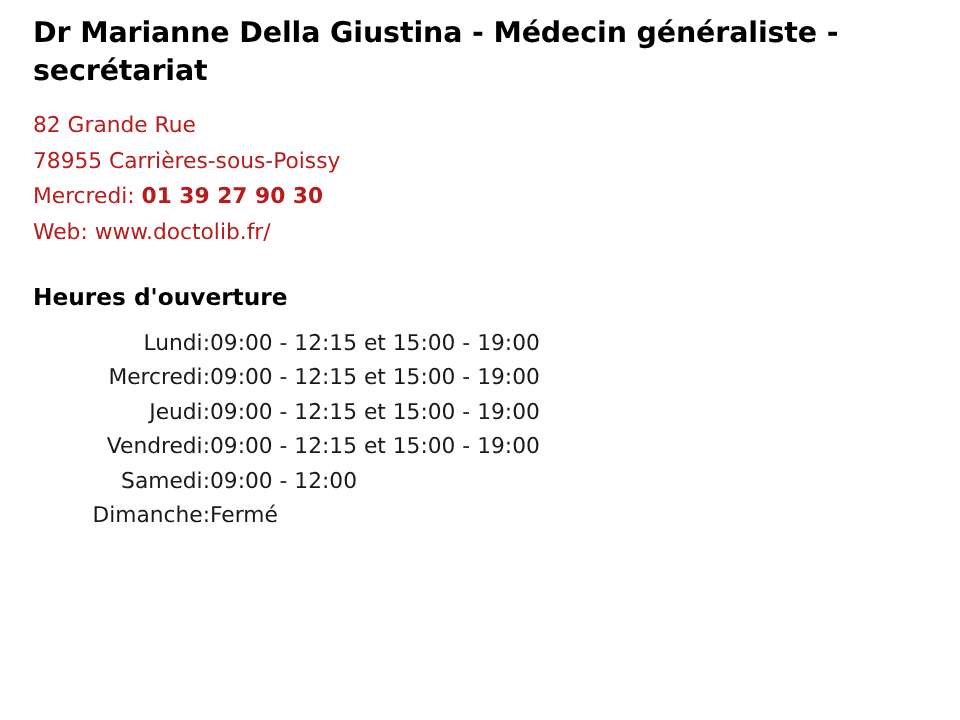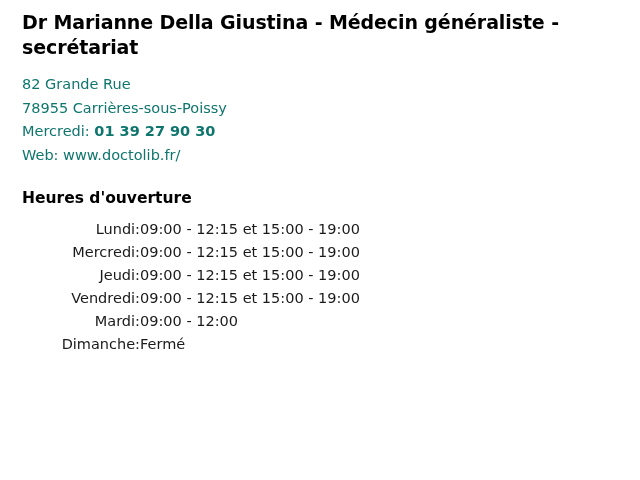--- a/index.html
+++ b/index.html
@@ -32,21 +32,21 @@
     font-size: 19px;
     font-weight: bold;
     line-height: 1.30;
     letter-spacing: -0.1px;
     margin: 0 0 14px 0;
     color: #000000;
   }
   .address-block {
     font-size: 14.5px;
     line-height: 1.62;
-    color: #0f766e;
+    color: #b91c1c;
   }
   .address-line {
     display: block;
   }
   .phone-label, .web-label {
     display: inline;
   }
   .phone-number {
     font-weight: bold;
   }
@@ -118,21 +118,21 @@
         </tr>
         <tr>
           <td class="day">Jeudi:</td>
           <td class="time">09:00 - 12:15 et 15:00 - 19:00</td>
         </tr>
         <tr>
           <td class="day">Vendredi:</td>
           <td class="time">09:00 - 12:15 et 15:00 - 19:00</td>
         </tr>
         <tr>
-          <td class="day">Mardi:</td>
+          <td class="day">Samedi:</td>
           <td class="time">09:00 - 12:00</td>
         </tr>
         <tr>
           <td class="day">Dimanche:</td>
           <td class="time">Fermé</td>
         </tr>
       </tbody>
     </table>
 
   </div>

